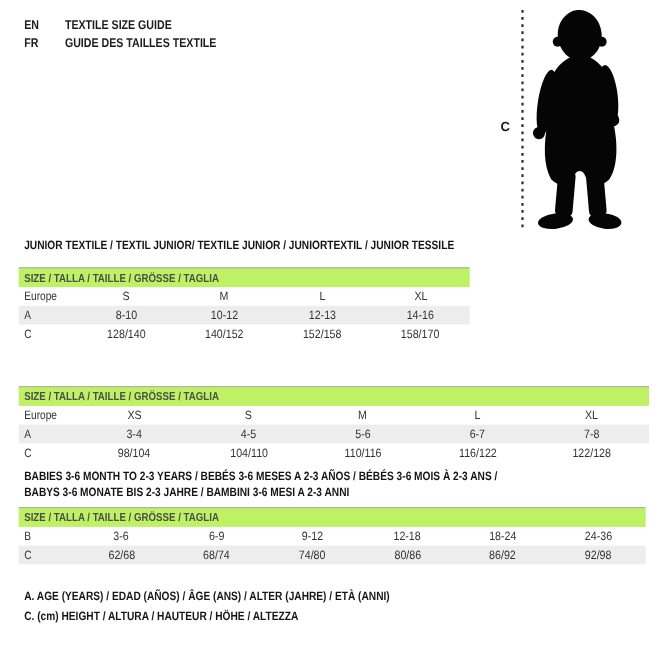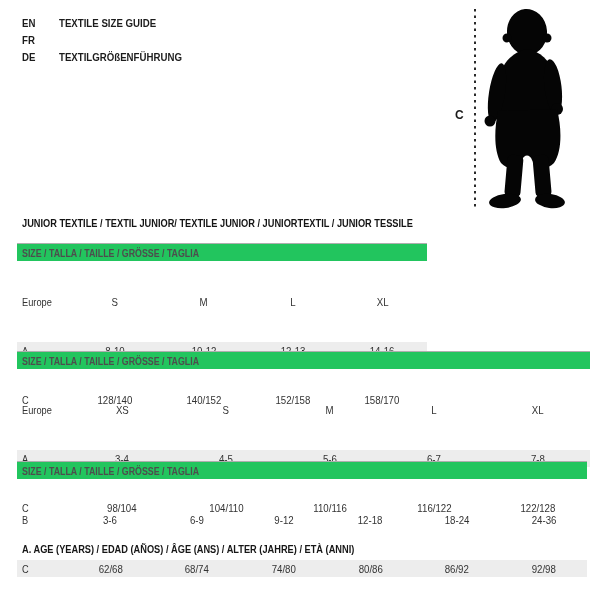--- a/index.html
+++ b/index.html
@@ -26,49 +26,46 @@
   .t1-title { top:217px; }
   .t2-title { top:322px; }
   .t3-title { top:426px; line-height:15px; }
   .title-sub { font-size:8px; vertical-align:-2px; }
 
   
   .size-table { position:absolute; left:17px; }
   .t1 { top:243px; width:410px; }
   .t2 { top:351px; width:573px; }
   .t3 { top:461px; width:570px; }
-  .bar { height:18px; background:#22c55e; border-top:1px solid #aeaeae; display:flex; align-items:center;
+  .bar { height:18px; background:#bef264; border-top:1px solid #aeaeae; display:flex; align-items:center;
          padding-left:5px; font-weight:bold; font-size:10.5px; color:#4d4d4d; }
-  .row { display:flex; height:17px; align-items:center; font-size:11px; color:#333333;margin-top:32px; }
+  .row { display:flex; height:17px; align-items:center; font-size:11px; color:#333333; }
   .row.alt { background:#ededed; }
   .rlabel { padding-left:5px; }
   .t1 .rlabel, .t2 .rlabel { width:53px; }
   .t3 .rlabel { width:50px; }
   .cell { flex:1; text-align:center; }
 
   
   .legend { position:absolute; left:22px; top:536px; }
-  .legend-line { height:19px; display:flex; align-items:flex-end; font-weight:bold; font-size:11px; color:#161616; white-space:nowrap; }
+  .legend-line { height:19px; display:flex; align-items:flex-start; font-weight:bold; font-size:11px; color:#161616; white-space:nowrap; }
 </style>
 </head>
 <body>
 
 <div class="page">
 
   <div class="lang-block">
     <div class="lang-row">
       <span class="lang-code"><span class="cx">EN</span></span>
       <span class="lang-title"><span class="cx">TEXTILE SIZE GUIDE</span></span>
     </div>
     <div class="lang-row">
       <span class="lang-code"><span class="cx">FR</span></span>
-    </div>
-    <div class="lang-row">
-      <span class="lang-code"><span class="cx">DE</span></span>
-      <span class="lang-title"><span class="cx">TEXTILGRÖßENFÜHRUNG</span></span>
+      <span class="lang-title"><span class="cx">GUIDE DES TAILLES TEXTILE</span></span>
     </div>
   </div>
 
   <svg class="figure-svg" width="150" height="212" viewBox="0 0 150 212">
     <line x1="25" y1="5" x2="25" y2="206" stroke="#2a2a2a" stroke-width="2" stroke-dasharray="2.5 4"></line>
     <g fill="#050505" transform="translate(30,1)">
       <ellipse cx="47" cy="27" rx="20" ry="23" transform="rotate(-5 47 27)"></ellipse>
       <circle cx="27" cy="33" r="4.5"></circle>
       <circle cx="67" cy="33" r="4.5"></circle>
       <path d="M47,44 C60,46 70,56 74,68 C78,80 79,95 77,108 L18,108 C15,94 16,78 21,66 C26,54 36,46 47,44 Z"></path>
@@ -138,20 +135,24 @@
     <div class="row">
       <div class="rlabel"><span class="cx">C</span></div>
       <div class="cell"><span class="cxc">98/104</span></div>
       <div class="cell"><span class="cxc">104/110</span></div>
       <div class="cell"><span class="cxc">110/116</span></div>
       <div class="cell"><span class="cxc">116/122</span></div>
       <div class="cell"><span class="cxc">122/128</span></div>
     </div>
   </div>
 
+  <div class="tbl-title t3-title">
+    <div><span class="cx">BABIES 3-6 MONTH TO 2-3 YEARS / BEBÉS 3-6 MESES A 2-3 AÑOS / BÉBÉS 3-6 MOIS À 2-3 ANS /</span></div>
+    <div><span class="cx">BABYS 3-6 MONATE BIS 2-3 JAHRE / BAMBINI 3-6 MESI A 2-3 ANNI</span></div>
+  </div>
   <div class="size-table t3">
     <div class="bar">
         <span class="cx">SIZE / TALLA / TAILLE / GRÖSSE / TAGLIA</span>
       </div>
     <div class="row">
       <div class="rlabel"><span class="cx">B</span></div>
       <div class="cell"><span class="cxc">3-6</span></div>
       <div class="cell"><span class="cxc">6-9</span></div>
       <div class="cell"><span class="cxc">9-12</span></div>
       <div class="cell"><span class="cxc">12-18</span></div>
@@ -166,15 +167,18 @@
       <div class="cell"><span class="cxc">80/86</span></div>
       <div class="cell"><span class="cxc">86/92</span></div>
       <div class="cell"><span class="cxc">92/98</span></div>
     </div>
   </div>
 
   <div class="legend">
     <div class="legend-line">
         <span class="cx">A. AGE (YEARS) / EDAD (AÑOS) / ÂGE (ANS) / ALTER (JAHRE) / ETÀ (ANNI)</span>
       </div>
+    <div class="legend-line">
+        <span class="cx">C. (cm) HEIGHT / ALTURA / HAUTEUR / HÖHE / ALTEZZA</span>
+      </div>
   </div>
 
 </div>
 
 </body></html>

